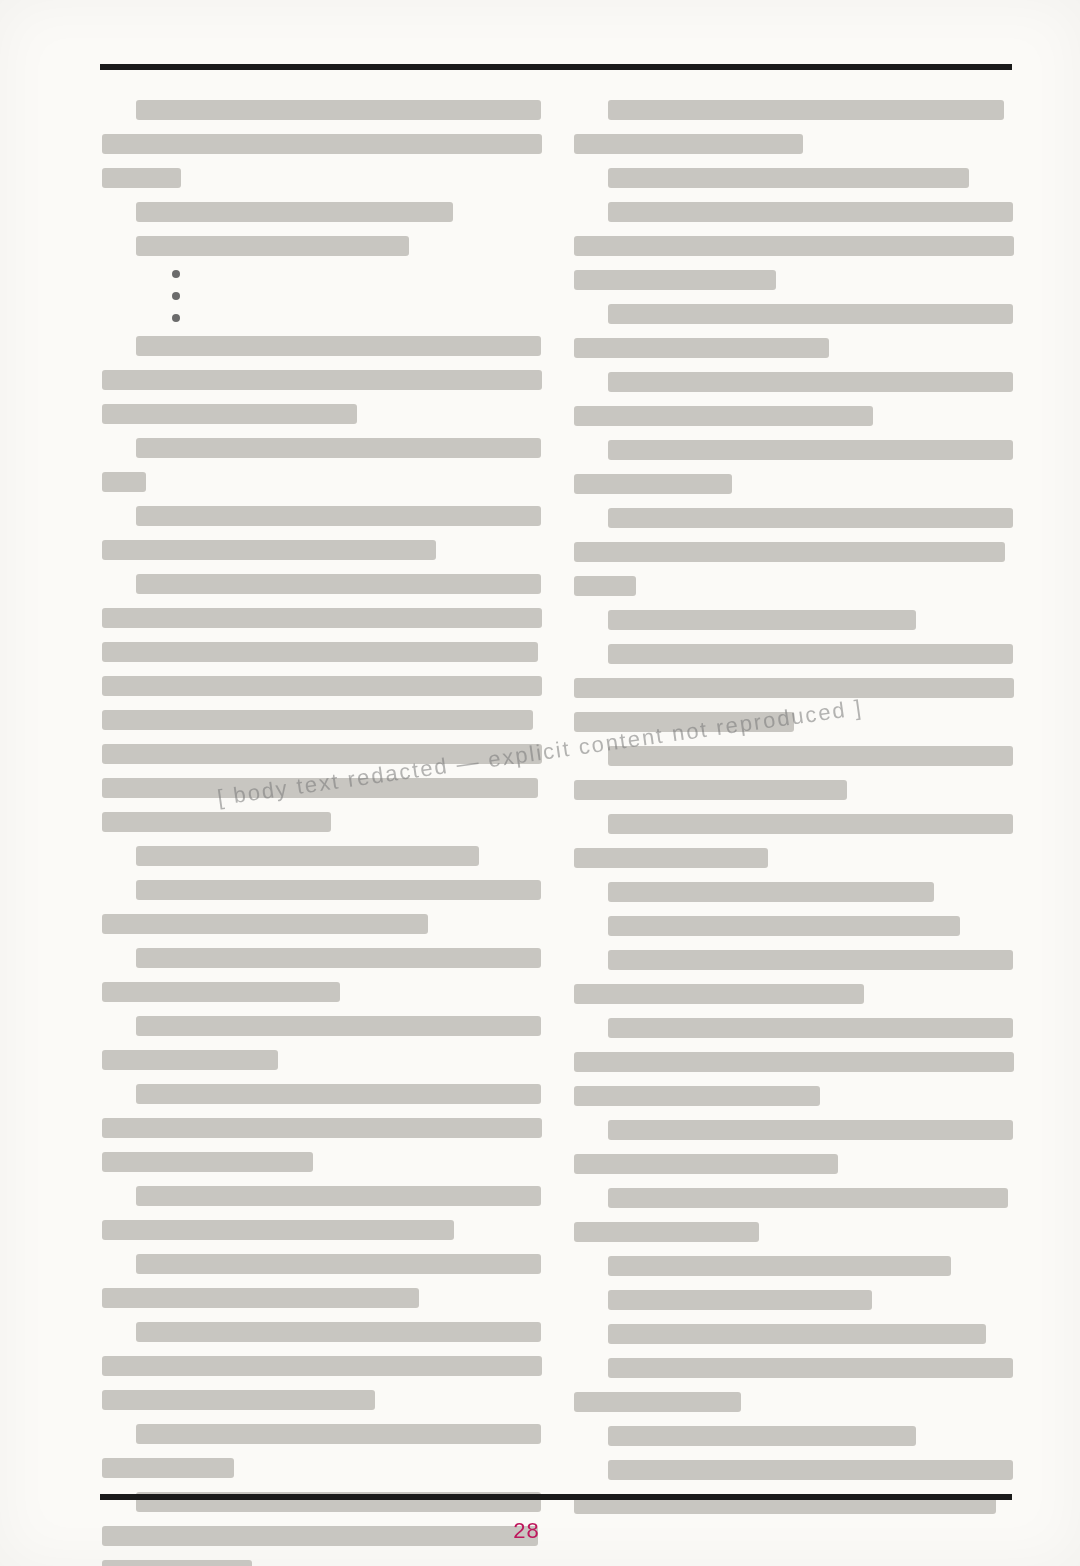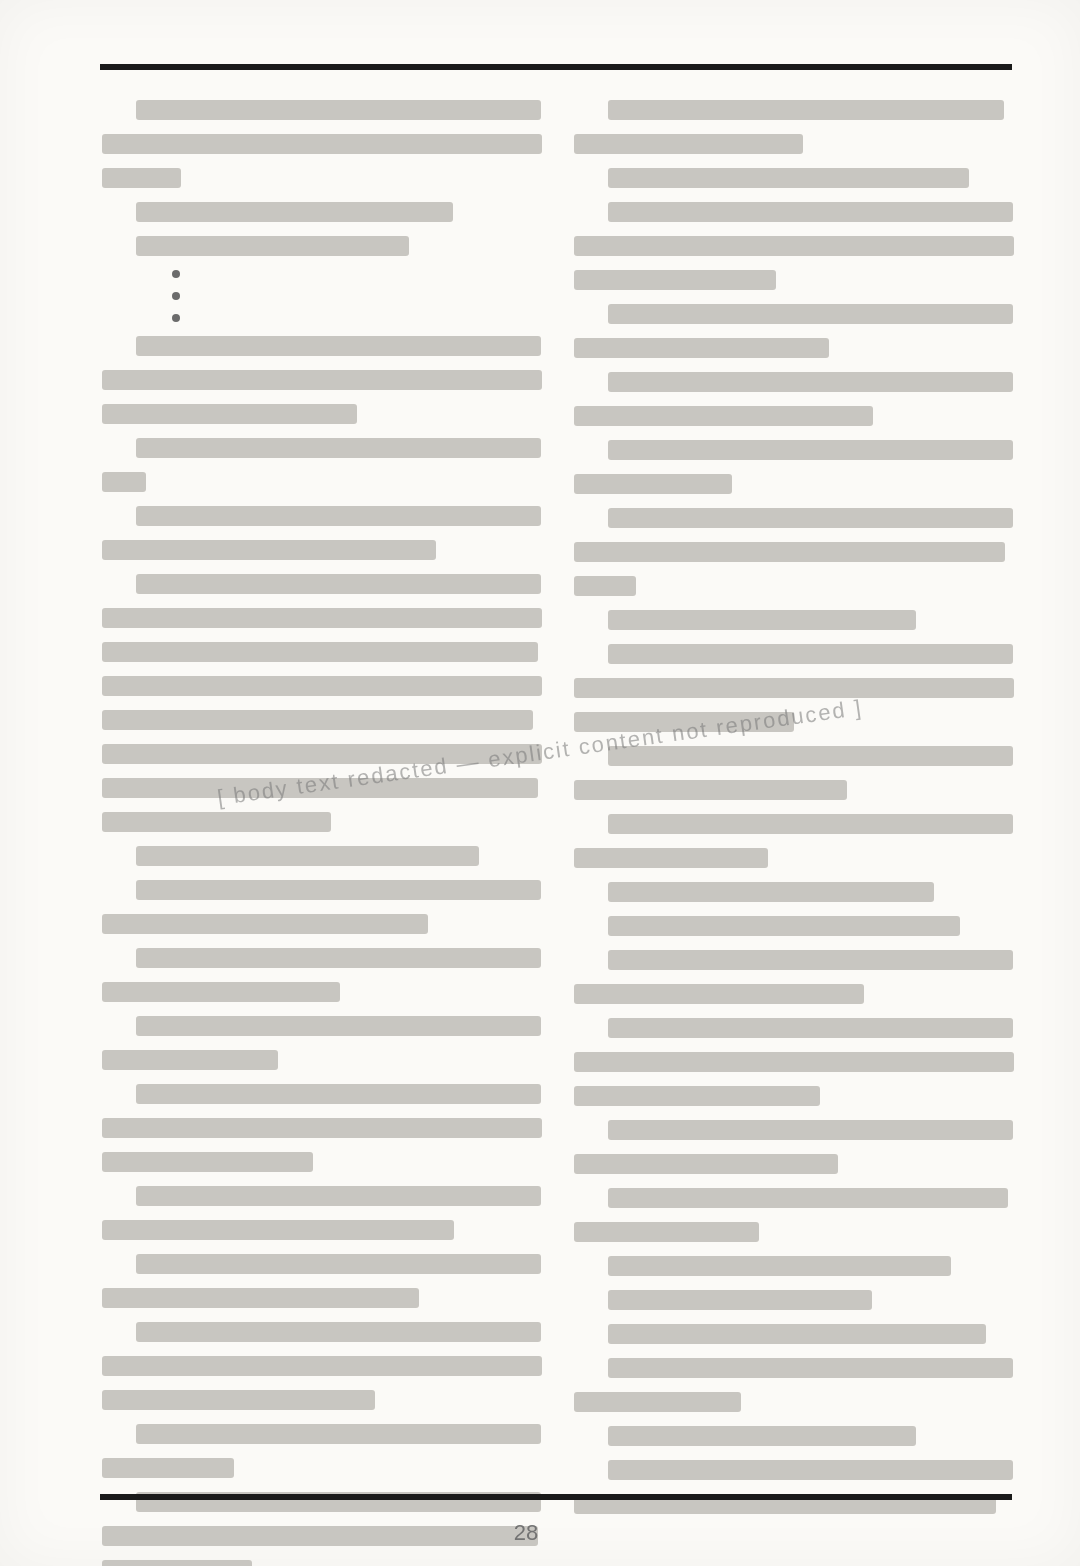--- a/index.html
+++ b/index.html
@@ -72,22 +72,22 @@
     font-family: "Liberation Sans", sans-serif;
   }
 
   .page-number {
     position: absolute;
     top: 1520px;
     left: 0;
     width: 1052px;
     text-align: center;
     font-size: 22px;
-    color: #737373;
-    font-family: Liberation Sans, sans-serif;
+    color: #be185d;
+    font-family: Liberation Mono, monospace;
   }
 </style>
 </head>
 <body>
 
 <div class="page">
 
   <div class="rule rule-top"></div>
 
   <div class="column column-left">

